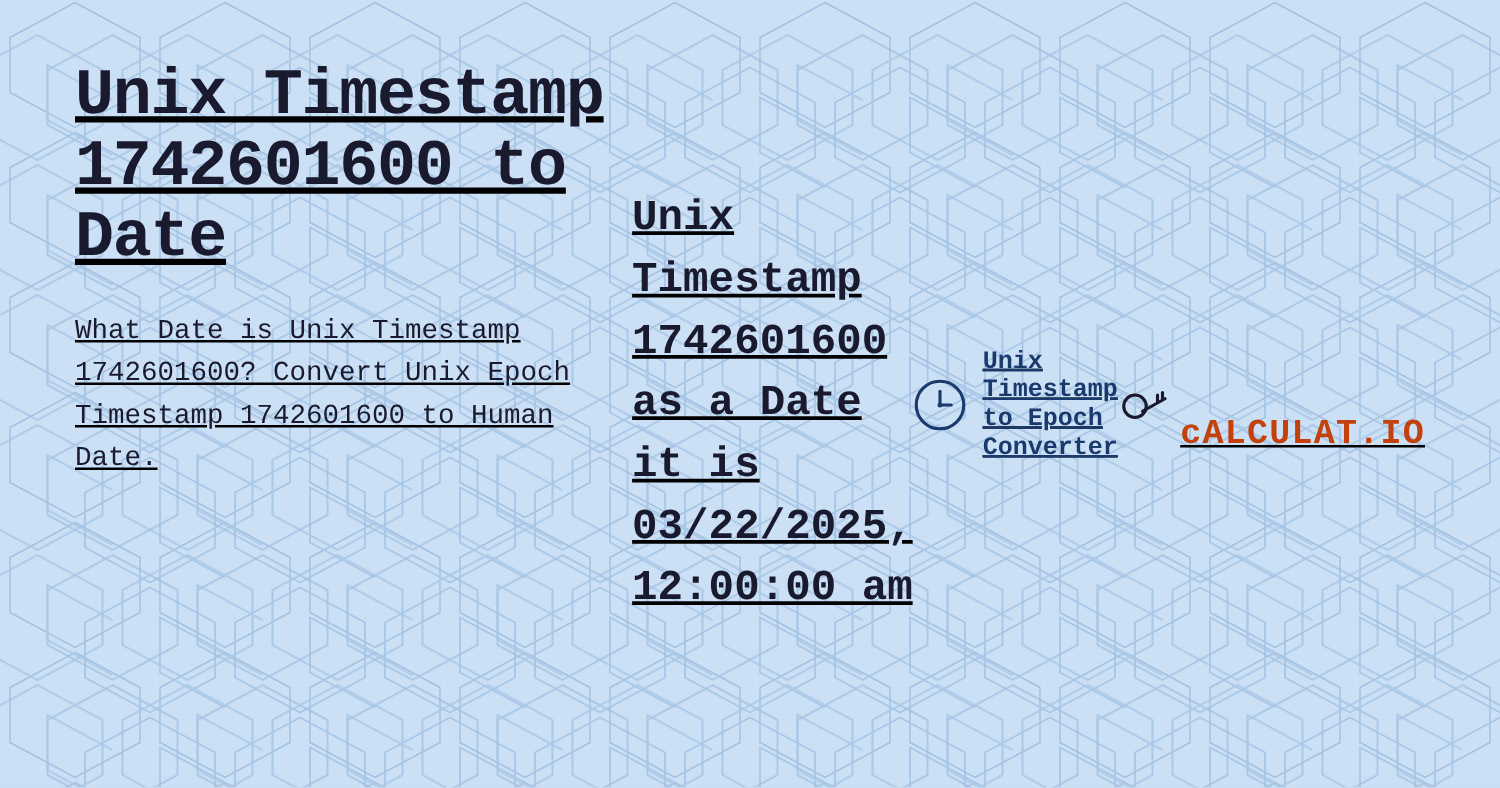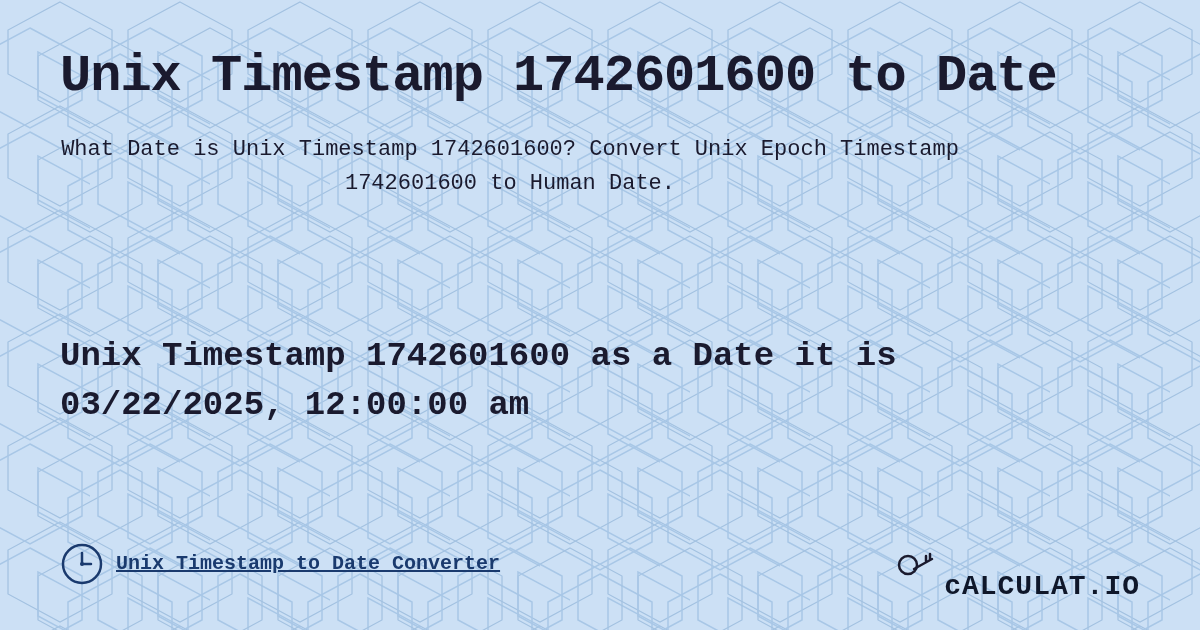--- a/index.html
+++ b/index.html
@@ -28,45 +28,45 @@
       top: 0; left: 0;
       width: 100%;
       height: 100%;
       z-index: 0;
       opacity: 0.35;
     }
 
     .content {
       position: relative;
       z-index: 1;
-      padding: 48px 60px 28px 60px;
+      padding: 48px 60px 40px 60px;
       height: 100%;
       display: flex;
-      flex-direction: column;
+      flex-direction: row;
       justify-content: space-between;
+      text-decoration: underline;
     }
 
     .main-title {
       font-size: 52px;
       font-weight: 900;
       color: #1a1a2e;
       font-family: 'Courier New', Courier, monospace;
       letter-spacing: -1px;
       line-height: 1.1;
       margin-bottom: 28px;
     }
 
     .description {
       font-size: 22px;
       color: #1a1a2e;
       font-family: 'Courier New', Courier, monospace;
       line-height: 1.55;
       margin-bottom: 36px;
       max-width: 900px;
-      text-align: center;
     }
 
     .result-section {
       flex: 1;
       display: flex;
       align-items: center;
       padding-top: 10px;
     }
 
     .result-text {
@@ -112,21 +112,21 @@
     }
 
     .logo-icon {
       width: 42px;
       height: 42px;
     }
 
     .logo-text {
       font-size: 28px;
       font-weight: 900;
-      color: #0f172a;
+      color: #c2410c;
       font-family: 'Courier New', Courier, monospace;
       letter-spacing: 1px;
       margin-top: 46px;
     }
   </style>
 </head>
 <body>
 
 <div class="bg-pattern"></div>
 <svg class="hex-svg" xmlns="http://www.w3.org/2000/svg">
@@ -161,21 +161,21 @@
 
   <div class="footer">
     <div class="footer-left">
 
       <svg class="clock-icon" viewBox="0 0 44 44" xmlns="http://www.w3.org/2000/svg">
         <circle cx="22" cy="22" r="19" fill="none" stroke="#1a3a6e" stroke-width="2.5"></circle>
         <line x1="22" y1="22" x2="22" y2="11" stroke="#1a3a6e" stroke-width="2.5" stroke-linecap="round"></line>
         <line x1="22" y1="22" x2="31" y2="22" stroke="#1a3a6e" stroke-width="2.5" stroke-linecap="round"></line>
         <circle cx="22" cy="22" r="2" fill="#1a3a6e"></circle>
       </svg>
-      <span class="footer-link-text">Unix Timestamp to Date Converter</span>
+      <span class="footer-link-text">Unix Timestamp to Epoch Converter</span>
     </div>
 
     <div class="logo-area">
 
       <svg class="logo-icon" viewBox="0 0 42 42" xmlns="http://www.w3.org/2000/svg">
 
         <circle cx="14" cy="22" r="9" fill="none" stroke="#1a1a2e" stroke-width="2.5"></circle>
         <line x1="20" y1="26" x2="38" y2="16" stroke="#1a1a2e" stroke-width="2.5" stroke-linecap="round"></line>
         <line x1="32" y1="13" x2="32" y2="18" stroke="#1a1a2e" stroke-width="2.5" stroke-linecap="round"></line>
         <line x1="36" y1="11" x2="36" y2="16" stroke="#1a1a2e" stroke-width="2.5" stroke-linecap="round"></line>

